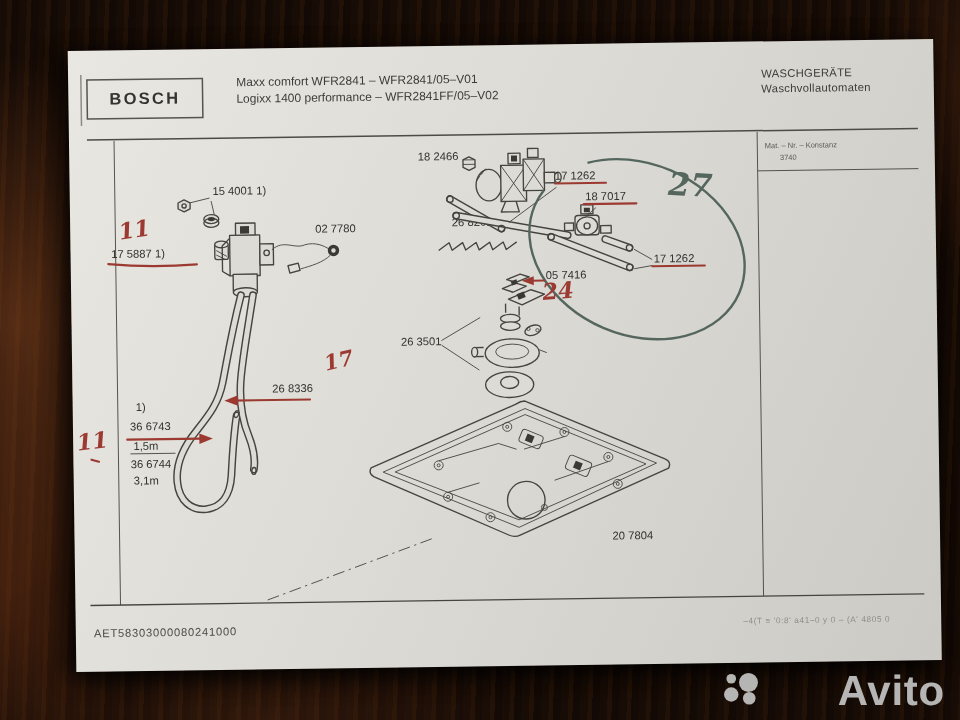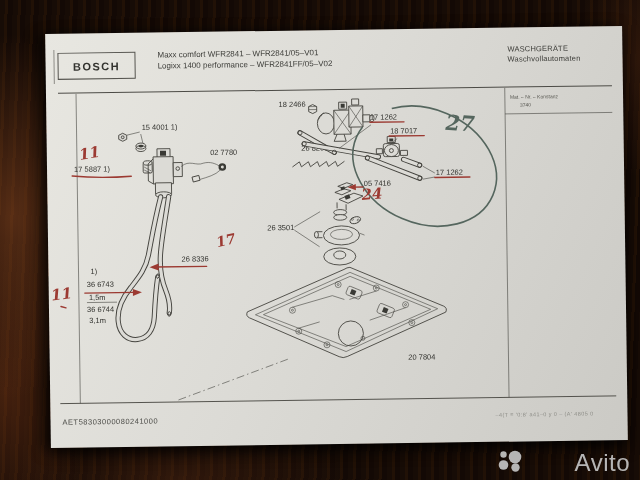--- a/index.html
+++ b/index.html
@@ -36,21 +36,21 @@
   .tube-o{stroke:#45443f;stroke-width:5.2;fill:none;stroke-linecap:round;}
   .tube-i{stroke:#dcdbd6;stroke-width:3.3;fill:none;stroke-linecap:round;}
   .red{stroke:var(--red-ink);stroke-width:1.4;fill:none;stroke-linecap:round;}
   .redf{fill:var(--red-ink);stroke:none;}
   .hand{font-family:"DejaVu Serif",serif;font-style:italic;font-weight:bold;fill:var(--red-ink);}
   .tealln{stroke:var(--teal-ink);stroke-width:1.6;fill:none;}
   .handteal{font-family:"DejaVu Serif",serif;font-style:italic;font-weight:bold;fill:var(--teal-ink);}
   
   .watermark{position:absolute;right:10px;bottom:3px;display:flex;align-items:center;gap:5px;
     color:var(--watermark);opacity:.92;}
-  .watermark .wm-text{font-weight:normal;font-size:24px;letter-spacing:.5px;
+  .watermark .wm-text{font-weight:bold;font-size:28px;letter-spacing:.5px;
     font-family:"Liberation Sans",sans-serif;margin-left:45px;}
 </style>
 </head>
 <body>
 
 <div class="stage">
   <div class="paper">
     <div class="staplemark"></div>
     <div class="bosch">
       <span>BOSCH</span>

